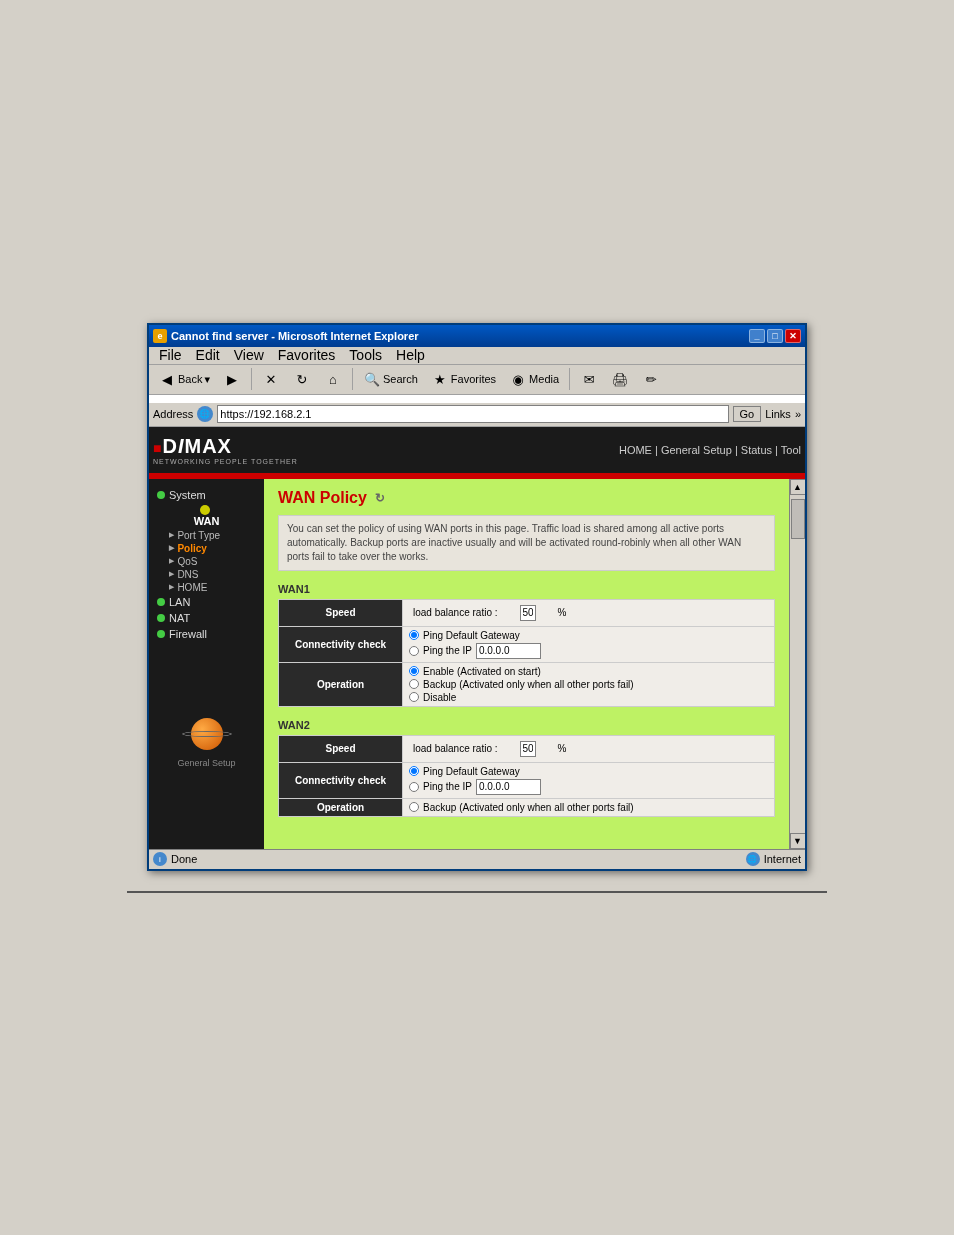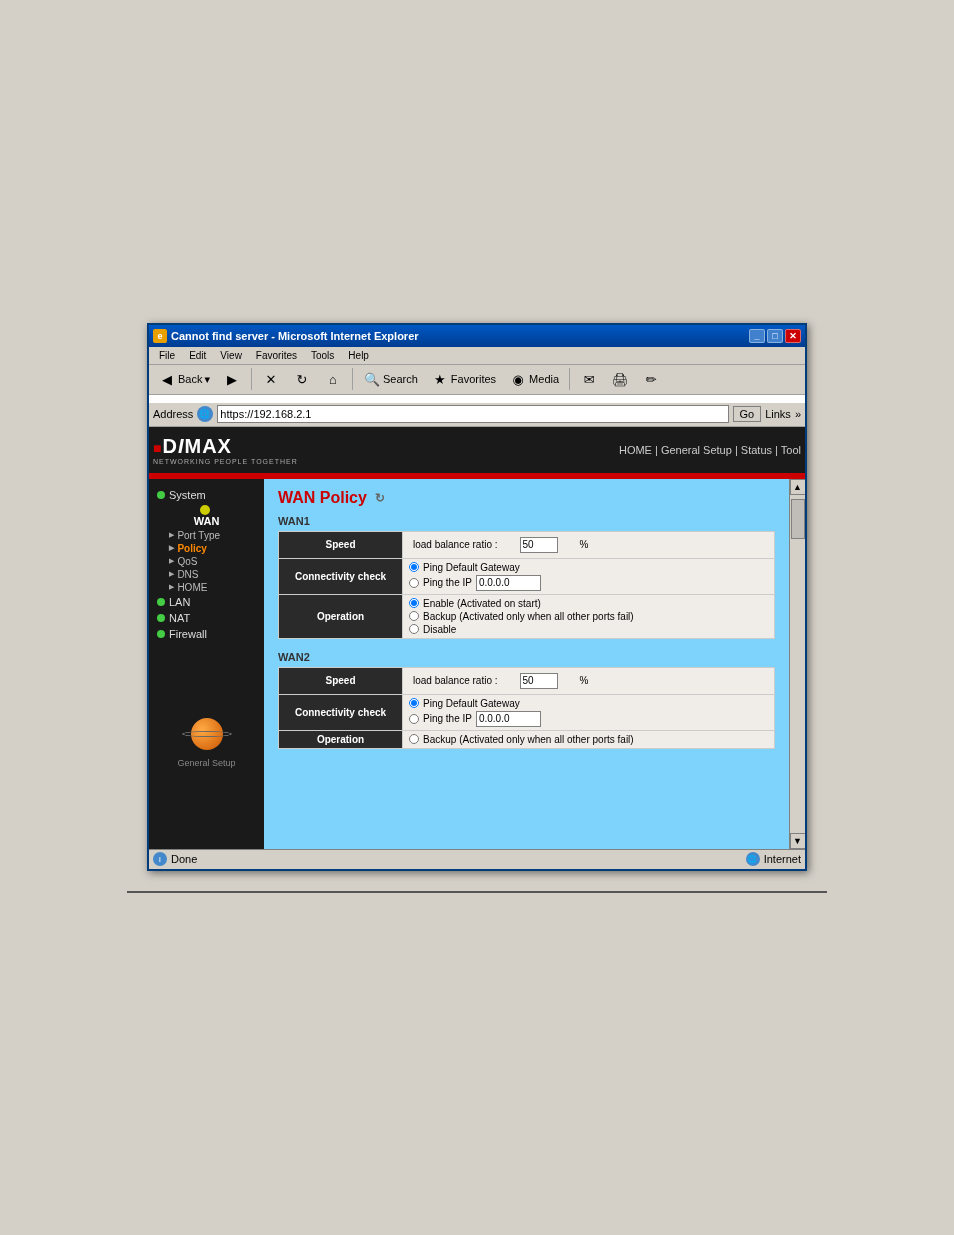--- a/index.html
+++ b/index.html
@@ -79,21 +79,21 @@
     .ie-menubar {
       background: #d4d0c8;
       height: 18px;
       display: flex;
       align-items: center;
       padding: 0 4px;
       gap: 2px;
       border-bottom: 1px solid #a0a0a0;
     }
     .ie-menu-item {
-      font-size: 10px;
+      font-size: 14px;
       color: #000;
       padding: 1px 6px;
       cursor: pointer;
     }
     
     .ie-toolbar {
       background: #d4d0c8;
       height: 30px;
       display: flex;
       align-items: center;
@@ -196,21 +196,21 @@
       color: #ccc;
     }
     
     .red-bar {
       background: #cc0000;
       height: 6px;
     }
     
     .router-body {
       display: flex;
-      background: #7dd3fc;
+      background: #bef264;
       min-height: 370px;
     }
     
     .sidebar {
       width: 115px;
       background: #1a1a1a;
       padding: 8px 0;
       flex-shrink: 0;
     }
     .sidebar-item {
@@ -330,21 +330,21 @@
       display: flex;
       align-items: center;
       gap: 4px;
       font-size: 10px;
     }
     .radio-option input[type="radio"] {
       width: 10px;
       height: 10px;
     }
     .text-input-small {
-      width: 38px;
+      width: 16px;
       height: 16px;
       border: 1px solid #808080;
       font-size: 10px;
       padding: 0 2px;
       background: white;
     }
     .text-input-ip {
       width: 65px;
       height: 16px;
       border: 1px solid #808080;
@@ -572,20 +572,21 @@
         </div>
 
         <div style="display:flex;flex:1;overflow:hidden;">
           <div class="content-area">
 
             <div class="page-title">
               <span>WAN Policy</span>
               <div class="refresh-icon">↻</div>
             </div>
 
+            <div class="page-description">You can set the policy of using WAN ports in this page. Traffic load is shared among all active ports automatically. Backup ports are inactive usually and will be activated round-robinly when all other WAN ports fail to take over the works.</div>
 
             <div class="wan-section">
               <div class="wan-section-title">WAN1</div>
               <table class="wan-table">
 
                 <tbody>
                     <tr>
                   <td class="wan-label-cell">Speed</td>
                   <td class="wan-value-cell">
                     <div class="wan-value-row">

